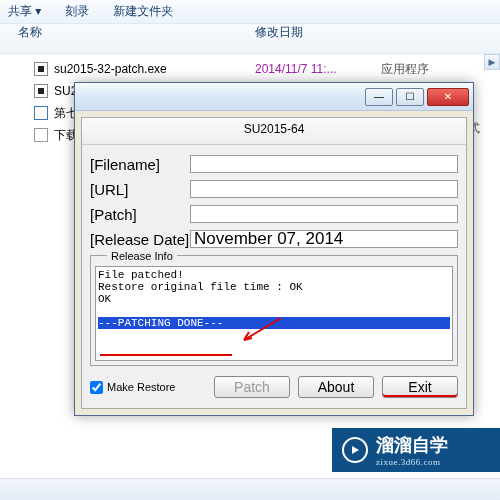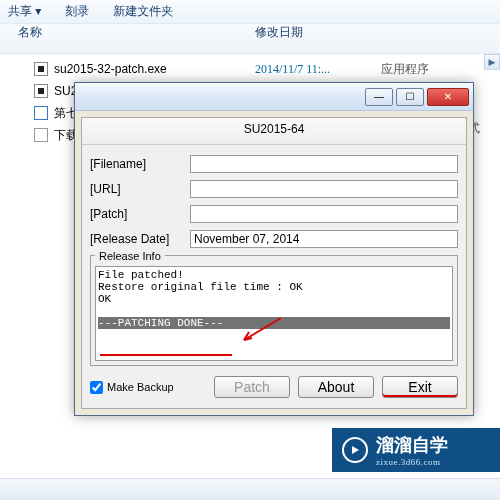--- a/index.html
+++ b/index.html
@@ -29,21 +29,21 @@
   }
   .col-name { width: 255px; padding-left: 18px; }
   .col-date { width: 126px; }
   .col-type { flex: 1; }
   .file-list { padding: 4px 0; }
   .file-row {
     display: flex; align-items: center; height: 22px;
     font-size: 12px; color: #000;
   }
   .file-row .fname { width: 255px; padding-left: 34px; display:flex; align-items:center; gap:6px;}
-  .file-row .fdate { width: 126px; color:#0369a1;font-family:Liberation Serif, serif;}
+  .file-row .fdate { width: 126px; color:#a21caf;}
   .file-row .ftype { flex:1; color:#555;}
   .ficon { width:14px; height:14px; background:#fff; border:1px solid #888; display:inline-block; position:relative;}
   .ficon.exe::after{content:"";position:absolute;inset:3px;background:#222;}
   .ficon.txt{border-color:#999;}
   .ficon.link{border-color:#3a78c4;}
   
   .dialog {
     position:absolute; left:74px; top:82px; width:400px;
     border:1px solid #4b6b8f;
     box-shadow: 0 0 12px rgba(0,0,0,.35);
@@ -59,34 +59,34 @@
     background:linear-gradient(#f4f8fd,#d3e1f0);display:flex;align-items:center;justify-content:center;font-size:10px;}
   .winbtn.close{background:linear-gradient(#ef6a5e,#c9302c);color:#fff;border-color:#932620;width:42px;}
   .dialog-body{
     margin:6px; border:1px solid #a9a9a9; background:#f0f0f0; padding:6px 8px 10px;
   }
   .app-title{
     text-align:center; font-size:12px; padding:4px 0 8px; border-bottom:1px solid #ccc;
     background:linear-gradient(#fafafa,#eee); margin:-6px -8px 10px;
   }
   .form-row{display:flex;align-items:center;margin-bottom:7px;}
-  .form-row label{width:100px;font-size:12px;}
+  .form-row label{width:100px;font-size:15px;}
   .form-row input{
-    flex:1;height:18px;border:1px solid #999;background:#fff;font-size:12px;padding:8px 3px;
+    flex:1;height:18px;border:1px solid #999;background:#fff;font-size:17px;padding:8px 3px;
   }
   .fieldset{
     border:1px solid #a0a0a0; padding:4px; margin-top:4px;
   }
-  .fieldset-legend{font-size:11px;padding:0 4px;position:relative;top:-11px;background:#f0f0f0;display:inline-block;margin-left:0;}
+  .fieldset-legend{font-size:11px;padding:0 4px;position:relative;top:-11px;background:#f0f0f0;display:inline-block;margin-left:12px;}
   .release-box{
     background:#fff;border:1px solid #999;height:95px;overflow-y:auto;
     font-family:"Courier New",monospace;font-size:11px;padding:2px;
     margin-top:-8px;
   }
-  .release-box .sel{background:#737373;color:#fff;}
+  .release-box .sel{background:#1d4ed8;color:#fff;}
   .dlg-buttons{display:flex;align-items:center;gap:8px;margin-top:10px;}
   .chk{display:flex;align-items:center;gap:4px;font-size:11px;flex:1;}
   .chk input{width:13px;height:13px;}
   .btn{
     width:76px;height:22px;border:1px solid #888;border-radius:3px;
     background:linear-gradient(#fdfdfd,#e3e3e3);font-size:14px;
   }
   .btn:disabled{color:#999;}
   .btn.red-under{box-shadow: inset 0 -2px 0 #d00;}
   
@@ -196,21 +196,21 @@
           <div>Restore original file time : OK</div>
           <div>OK</div>
           <div>&nbsp;</div>
           <div class="sel">---PATCHING DONE---</div>
         </div>
     </div>
 
     <div class="dlg-buttons">
       <label class="chk">
         <input type="checkbox" id="bk" checked="" style="">
-        <span>Make Backup</span>
+        <span>Make Restore</span>
       </label>
       <button class="btn" disabled="">Patch</button>
       <button class="btn">About</button>
       <button class="btn red-under">Exit</button>
     </div>
   </div>
 </div>
 
 <div class="arrow">
   <svg viewBox="0 0 50 30">

